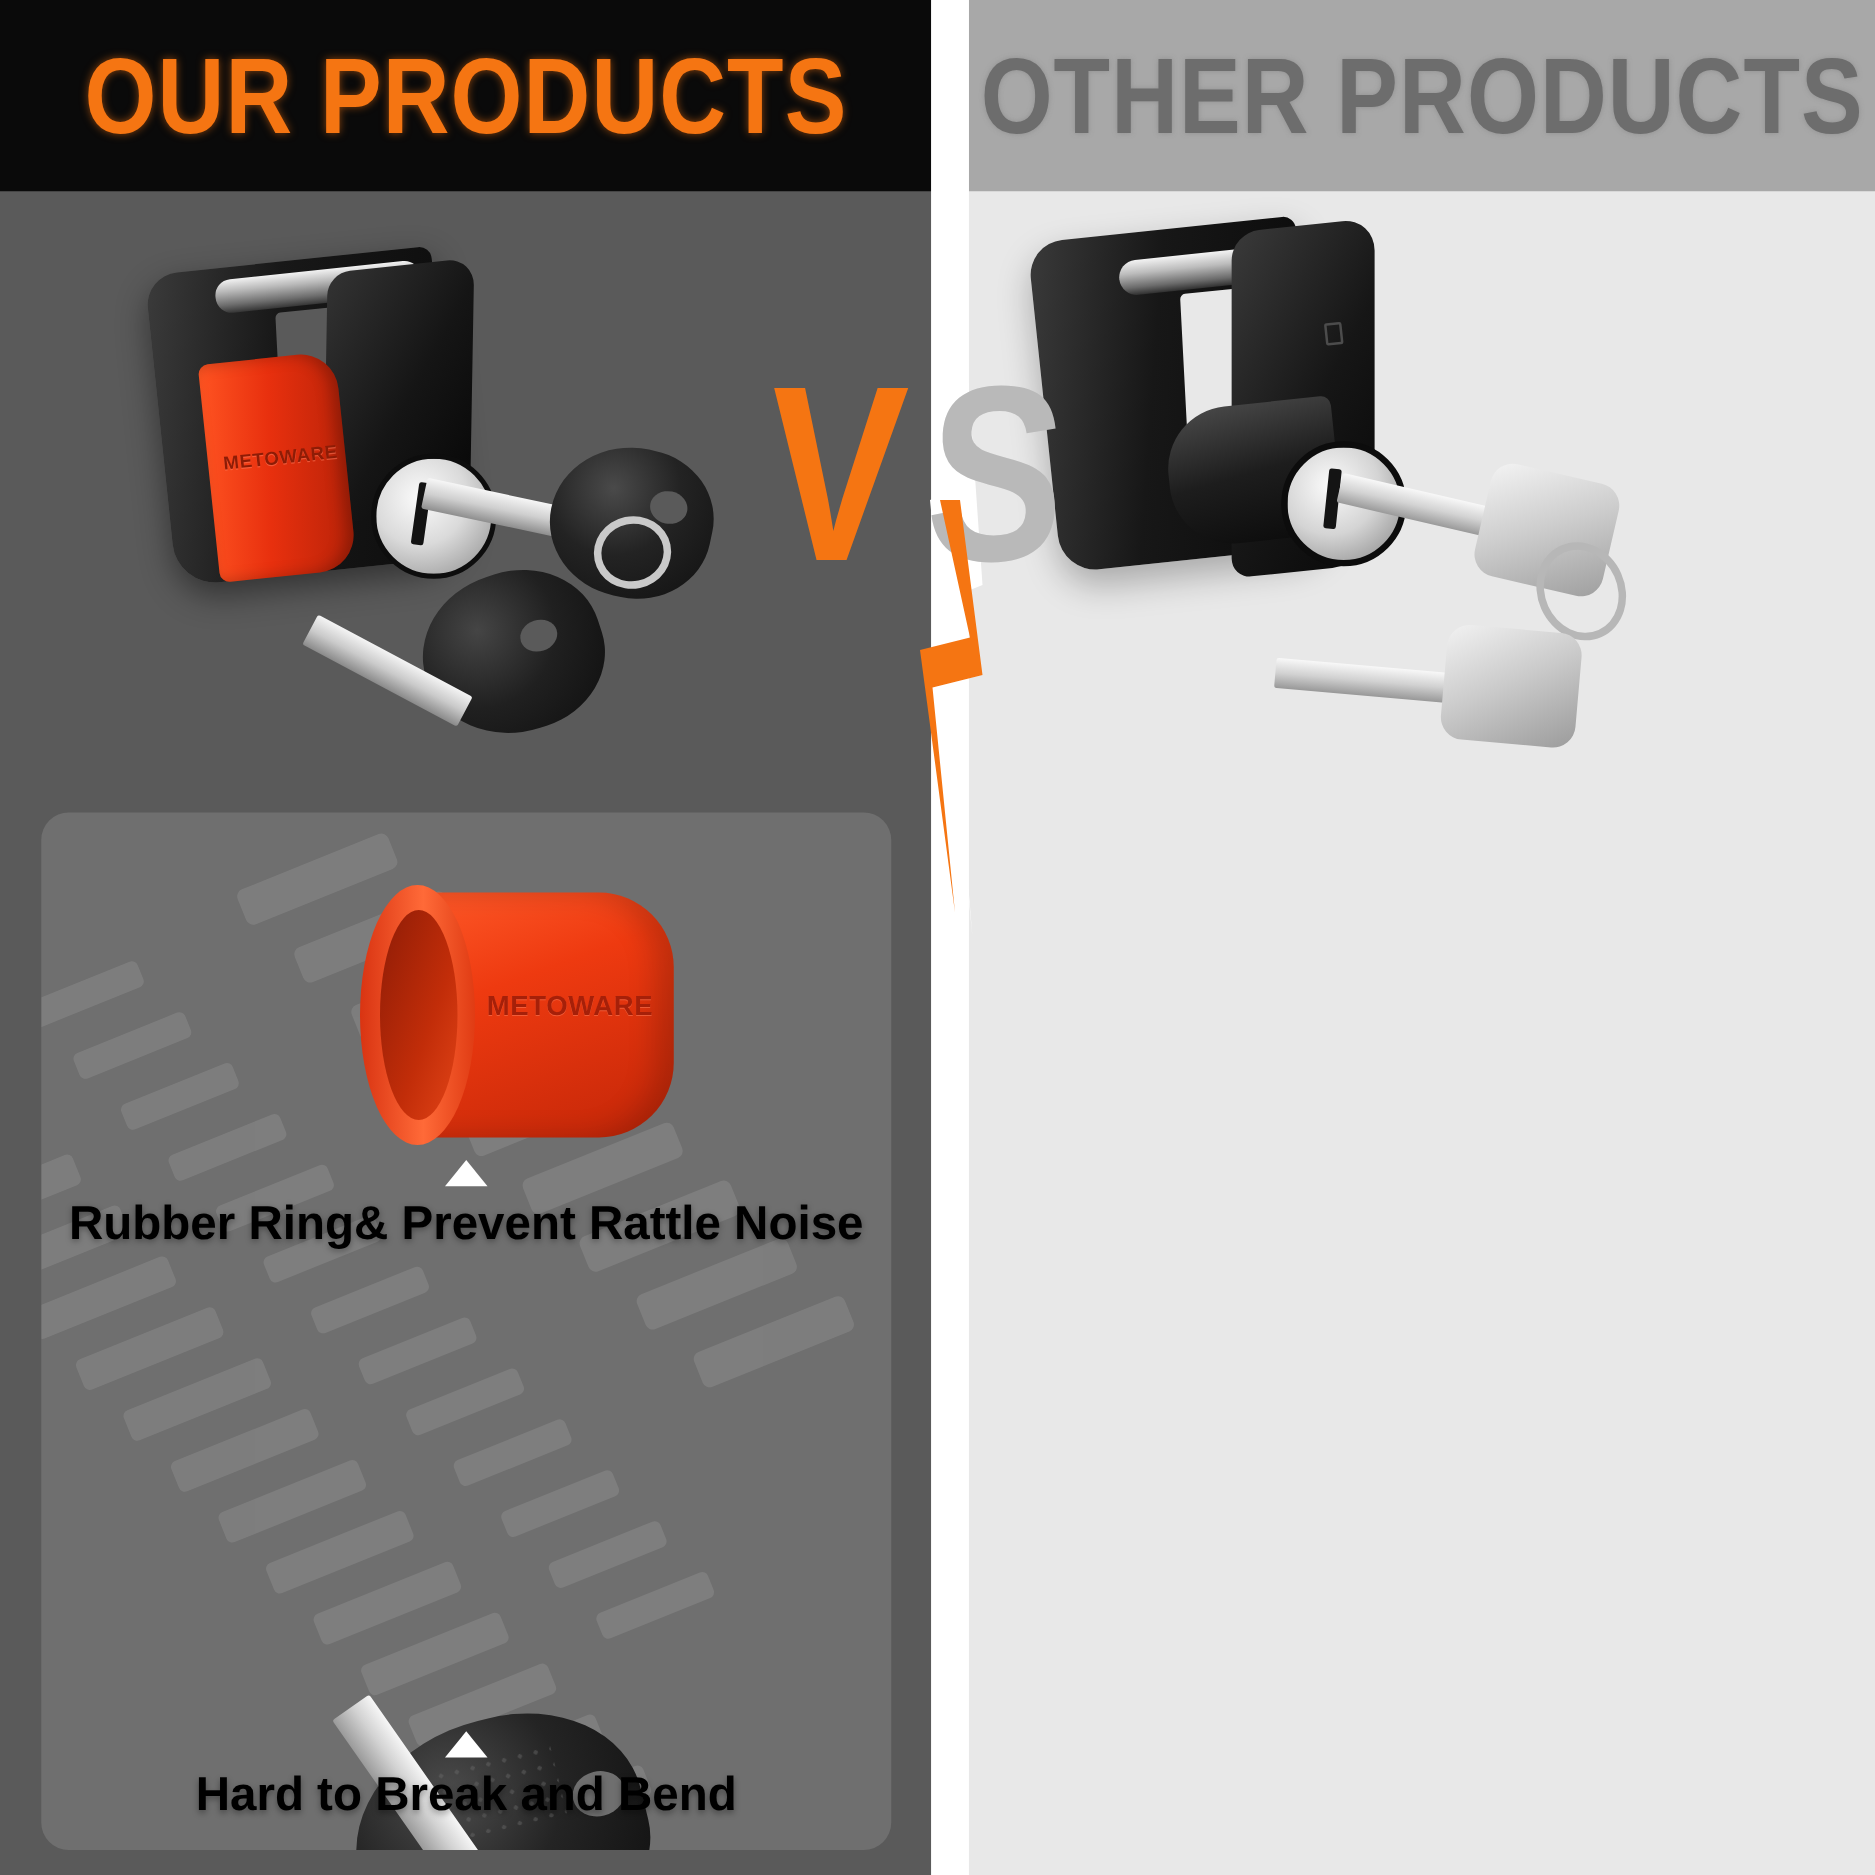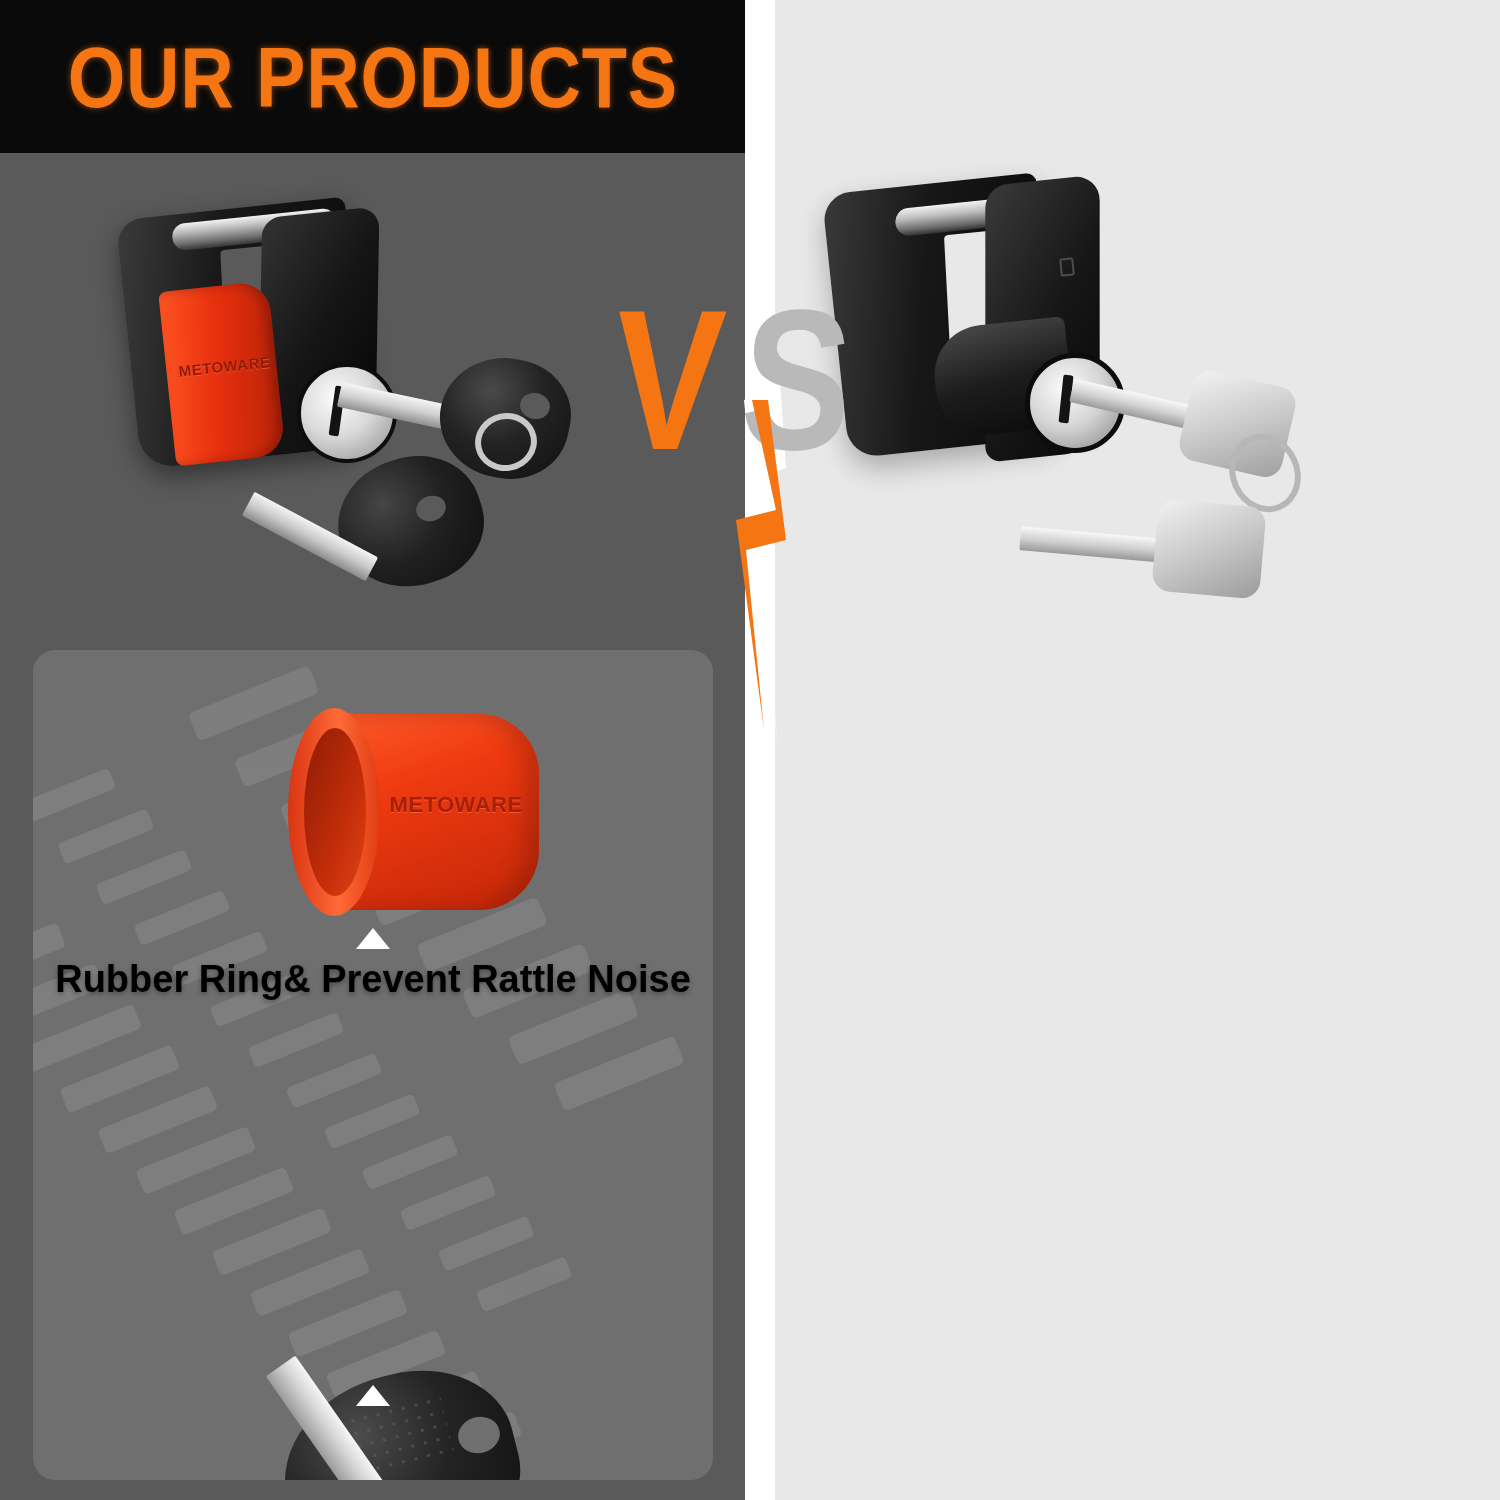--- a/index.html
+++ b/index.html
@@ -350,28 +350,32 @@
 
       <div class="feature" style="top:395px;">
         <div class="keyC">
           <div class="head"></div>
           <div class="dots"></div>
           <div class="hole"></div>
           <div class="blade"></div>
         </div>
         <div style="position:absolute; top:340px; width:100%;">
           <div class="arrow-up arrow-light"></div>
+          <div class="cap cap-light">Hard to Break and Bend</div>
         </div>
       </div>
 
     </div>
   </div>
 
   <div class="panel panel-right">
 
+    <div class="hdr hdr-right">
+      <div class="hdr-title hdr-title-right">OTHER PRODUCTS</div>
+    </div>
 
     <div class="hero hero-right">
       <div class="lockB">
         <div class="body"></div>
         <div class="shackle"></div>
         <div class="gap"></div>
         <div class="jaw"></div>
         <div class="bar"></div>
         <div class="notch"></div>
         <div class="cyl"></div>

